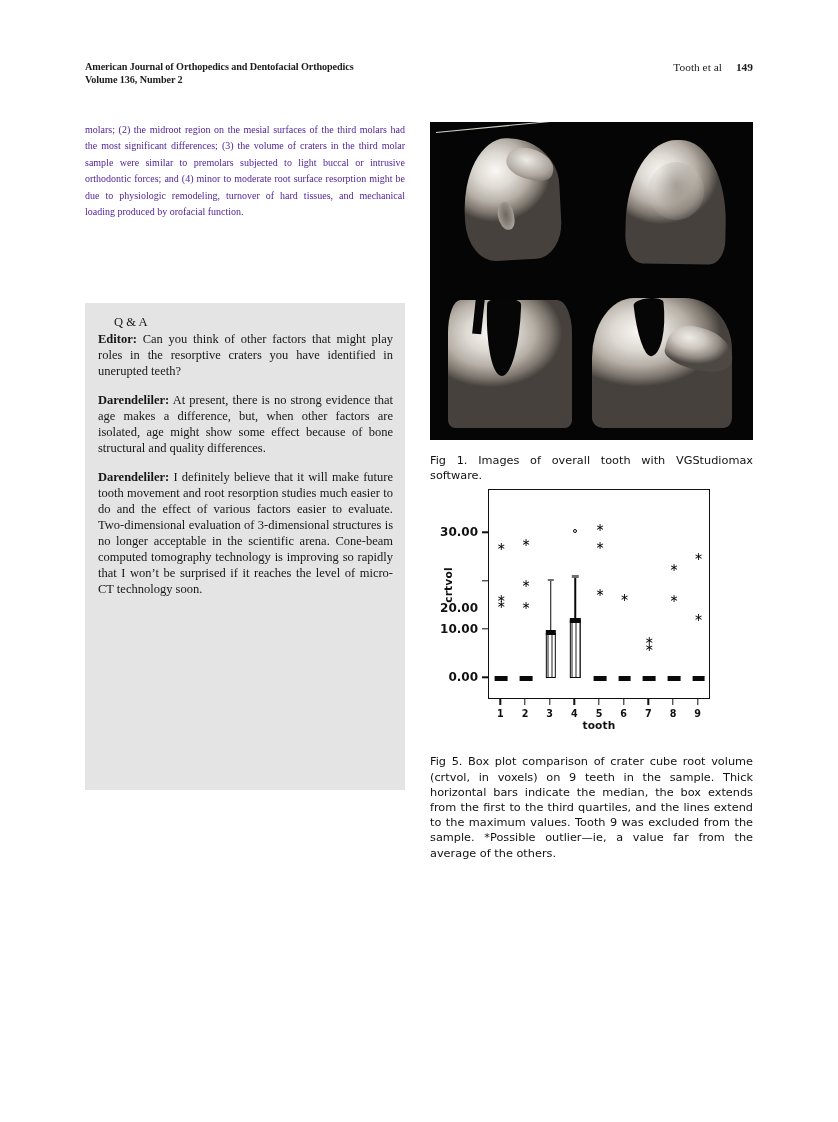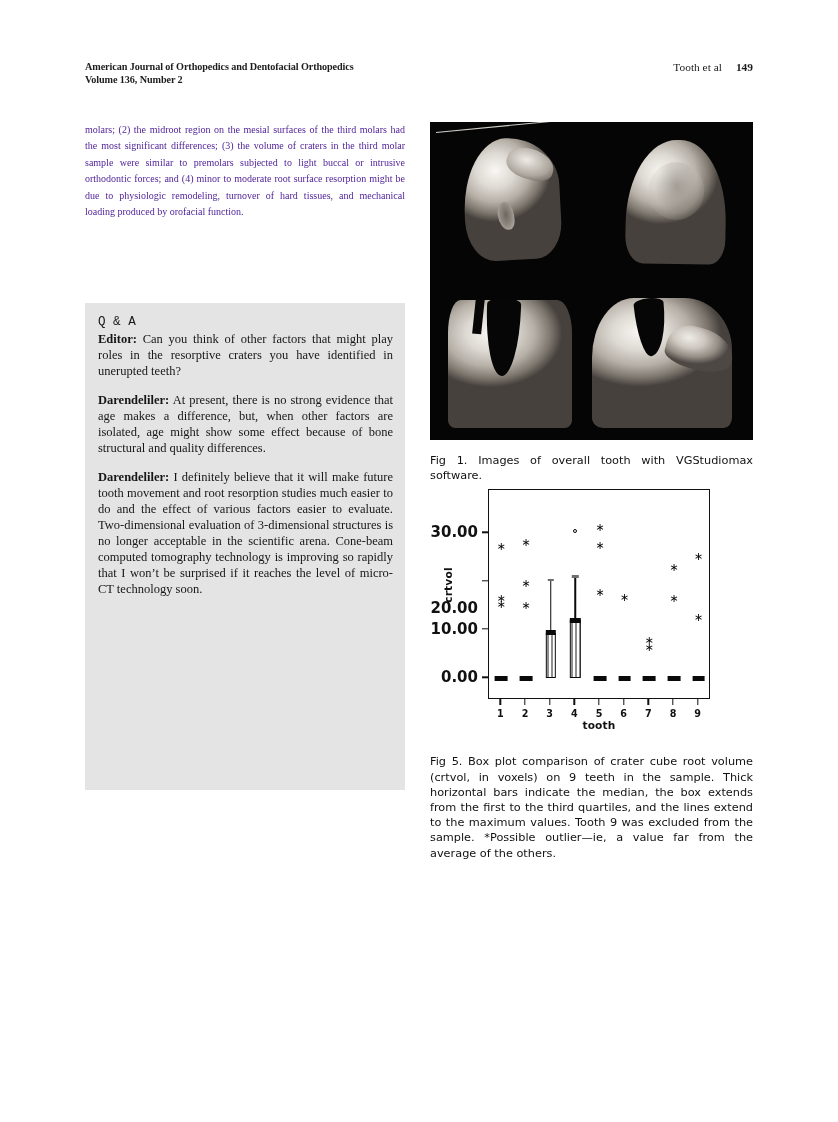--- a/index.html
+++ b/index.html
@@ -76,24 +76,24 @@
     position: absolute;
     left: 85px;
     top: 303px;
     width: 320px;
     height: 487px;
     background: #e4e4e4;
     box-sizing: border-box;
     padding: 11px 12px 10px 13px;
   }
   #qa-box .qa-title {
-    font-family: Liberation Mono, monospace;
+    font-family: Liberation Serif, serif;
     font-size: 12.6px;
     line-height: 16.5px;
-    margin: 0 0 0 0;
+    margin: 0 0 0 16px;
     color: #161616;
   }
   #qa-box .qa-par {
     font-family: "Liberation Serif", serif;
     font-size: 12.5px;
     line-height: 16px;
     text-align: justify;
     color: #161616;
     margin: 0;
   }
@@ -251,21 +251,21 @@
     font-size: 10.6px;
     font-weight: 700;
     color: #111;
     letter-spacing: .2px;
   }
   .ytick-label {
     position: absolute;
     right: 0;
     transform: translateY(-50%);
     font-family: "DejaVu Sans", sans-serif;
-    font-size: 15px;
+    font-size: 12px;
     font-weight: 700;
     color: #111;
     white-space: nowrap;
   }
   .ytick-mark {
     position: absolute;
     width: 6px;
     height: 1.4px;
     background: #111;
     transform: translateY(-50%);

